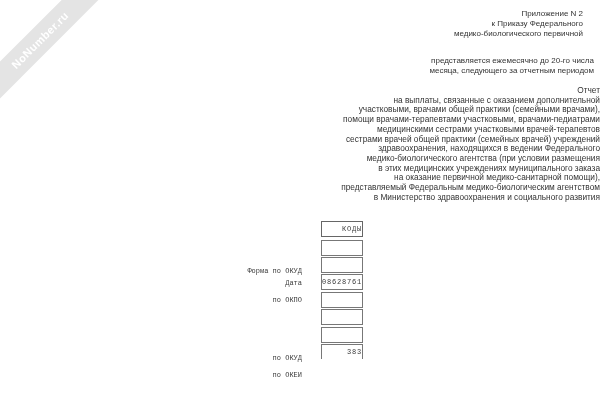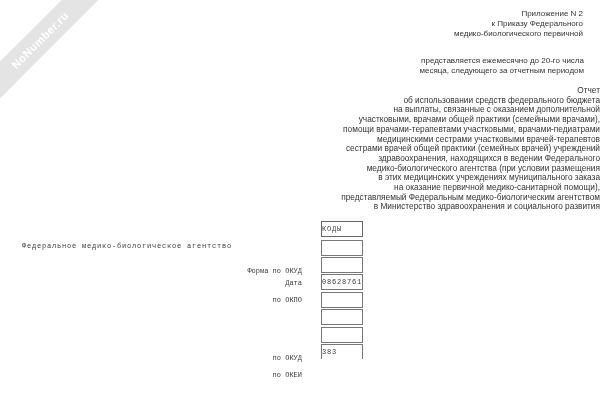--- a/index.html
+++ b/index.html
@@ -10,36 +10,36 @@
   
   .watermark{
     position:absolute;left:-45px;top:27px;width:170px;height:26px;
     background:#e4e4e4;transform:rotate(-45deg);
     display:flex;align-items:center;justify-content:center;
     color:#ffffff;font-weight:bold;font-size:11px;letter-spacing:.5px;
   }
   
   .hdr-right{position:absolute;text-align:right;font-size:8px;line-height:10px;color:#333;}
   .appendix{top:9px;right:17px;}
-  .submission{top:56px;right:16px;}
+  .submission{top:56px;right:6px;}
   
   .title{
     position:absolute;left:0;right:0;top:86px;text-align:right;
     font-size:8.3px;line-height:9.7px;color:#333;
   }
   
   .mono{font-family:"Liberation Mono","DejaVu Sans Mono",monospace;color:#3a3a3a;}
   .org{position:absolute;left:22px;top:242px;font-size:7px;letter-spacing:.8px;white-space:nowrap;}
   .lbl{position:absolute;left:180px;width:122px;text-align:right;font-size:7px;line-height:8px;white-space:nowrap;margin-top:24px;}
   .l0{top:243px;} .l1{top:255px;} .l2{top:272px;} .l5{top:330px;} .l6{top:347px;}
   
   .codes-col{position:absolute;left:321px;top:0;width:42px;}
   .box{
     position:absolute;left:0;width:42px;height:16px;box-sizing:border-box;
-    border:1px solid #777;text-align:left;font-size:7px;letter-spacing:.8px;
+    border:1px solid #777;text-align:right;font-size:7px;letter-spacing:.8px;
     line-height:14px;overflow:hidden;
   }
   .b0{top:221px;border-color:#666;}
   .b1{top:239.5px;} .b2{top:256.5px;} .b3{top:274px;}
   .b4{top:291.5px;} .b5{top:309px;} .b6{top:326.5px;}
   .b7{top:344px;height:15px;border-bottom:none;}
 </style>
 </head>
 <body>
 
@@ -55,35 +55,33 @@
     <div>медико-биологического первичной</div>
   </div>
 
   <div class="hdr-right submission">
     <div>представляется ежемесячно до 20-го числа</div>
     <div>месяца, следующего за отчетным периодом</div>
   </div>
 
   <div class="title">
     <div>Отчет</div>
-    <div>об использовании средств федерального бюджета</div>
     <div>на выплаты, связанные с оказанием дополнительной</div>
     <div>участковыми, врачами общей практики (семейными врачами),</div>
     <div>помощи врачами-терапевтами участковыми, врачами-педиатрами</div>
     <div>медицинскими сестрами участковыми врачей-терапевтов</div>
     <div>сестрами врачей общей практики (семейных врачей) учреждений</div>
     <div>здравоохранения, находящихся в ведении Федерального</div>
     <div>медико-биологического агентства (при условии размещения</div>
     <div>в этих медицинских учреждениях муниципального заказа</div>
     <div>на оказание первичной медико-санитарной помощи),</div>
     <div>представляемый Федеральным медико-биологическим агентством</div>
     <div>в Министерство здравоохранения и социального развития</div>
   </div>
 
-  <div class="mono org">Федеральное медико-биологическое агентство</div>
 
   <div class="mono lbl l0">Форма по ОКУД</div>
   <div class="mono lbl l1">Дата</div>
   <div class="mono lbl l2">по ОКПО</div>
   <div class="mono lbl l5">по ОКУД</div>
   <div class="mono lbl l6">по ОКЕИ</div>
 
   <div class="codes-col">
     <div class="mono box b0">КОДЫ</div>
     <div class="mono box b1"></div>

